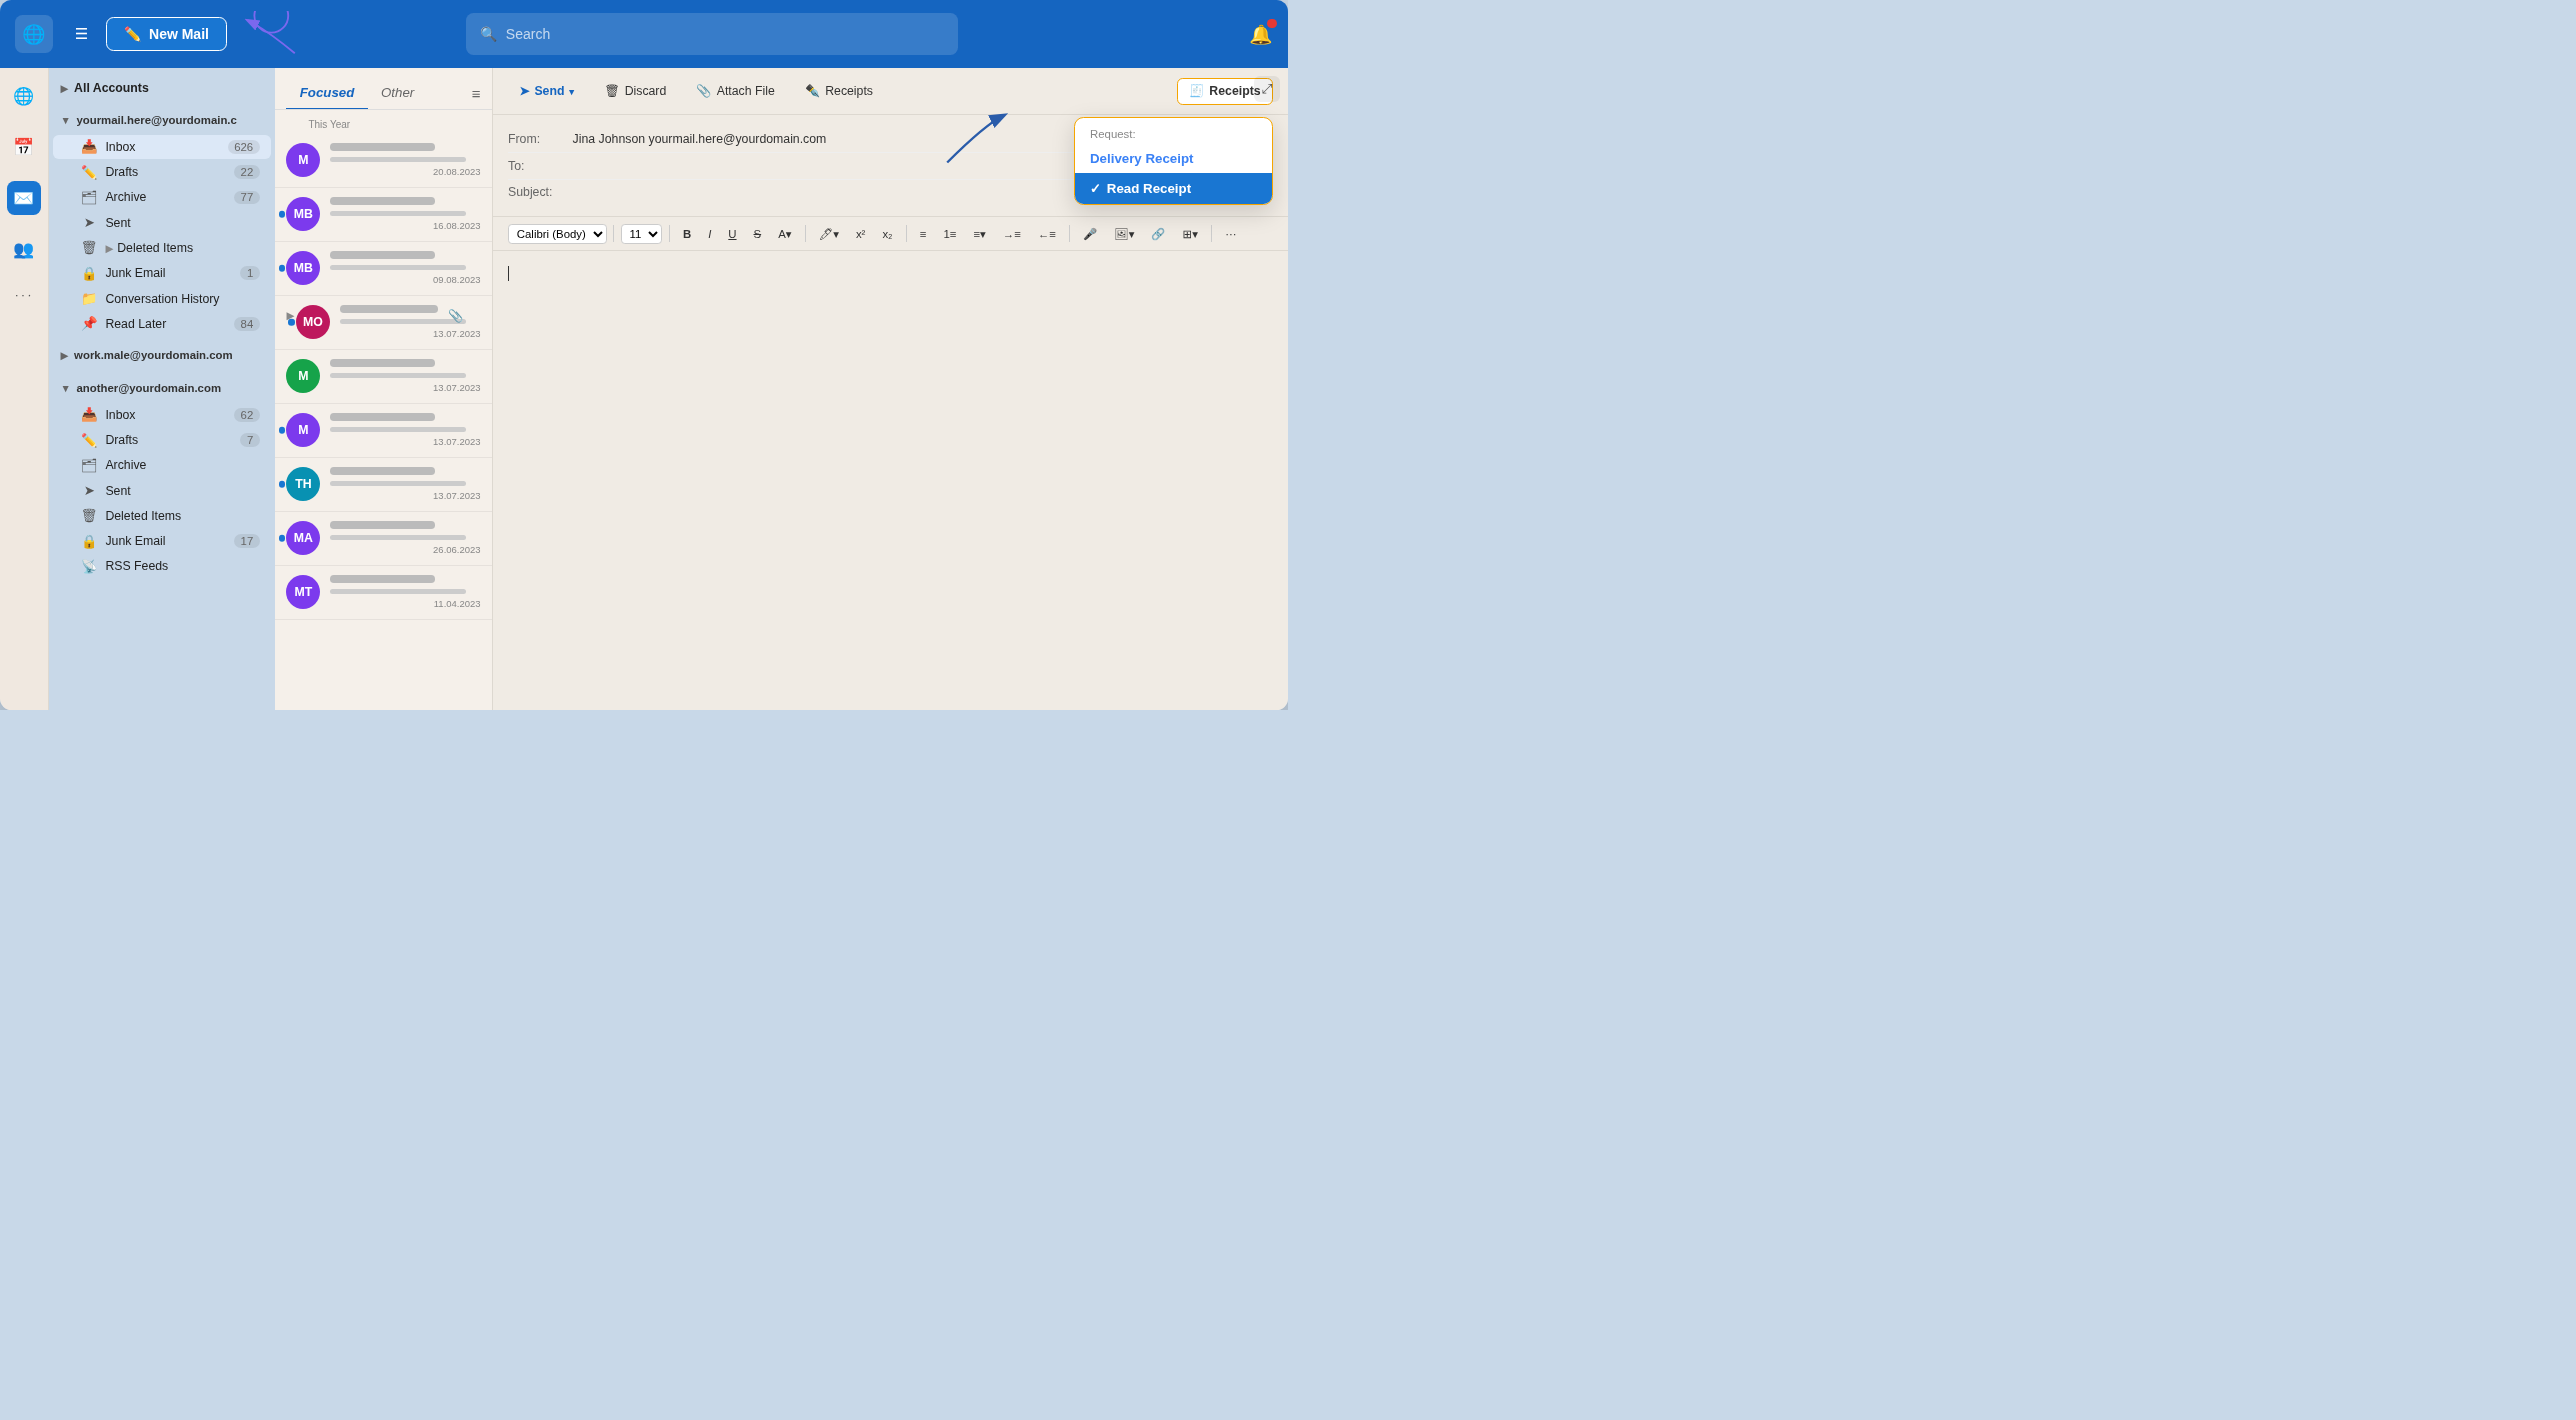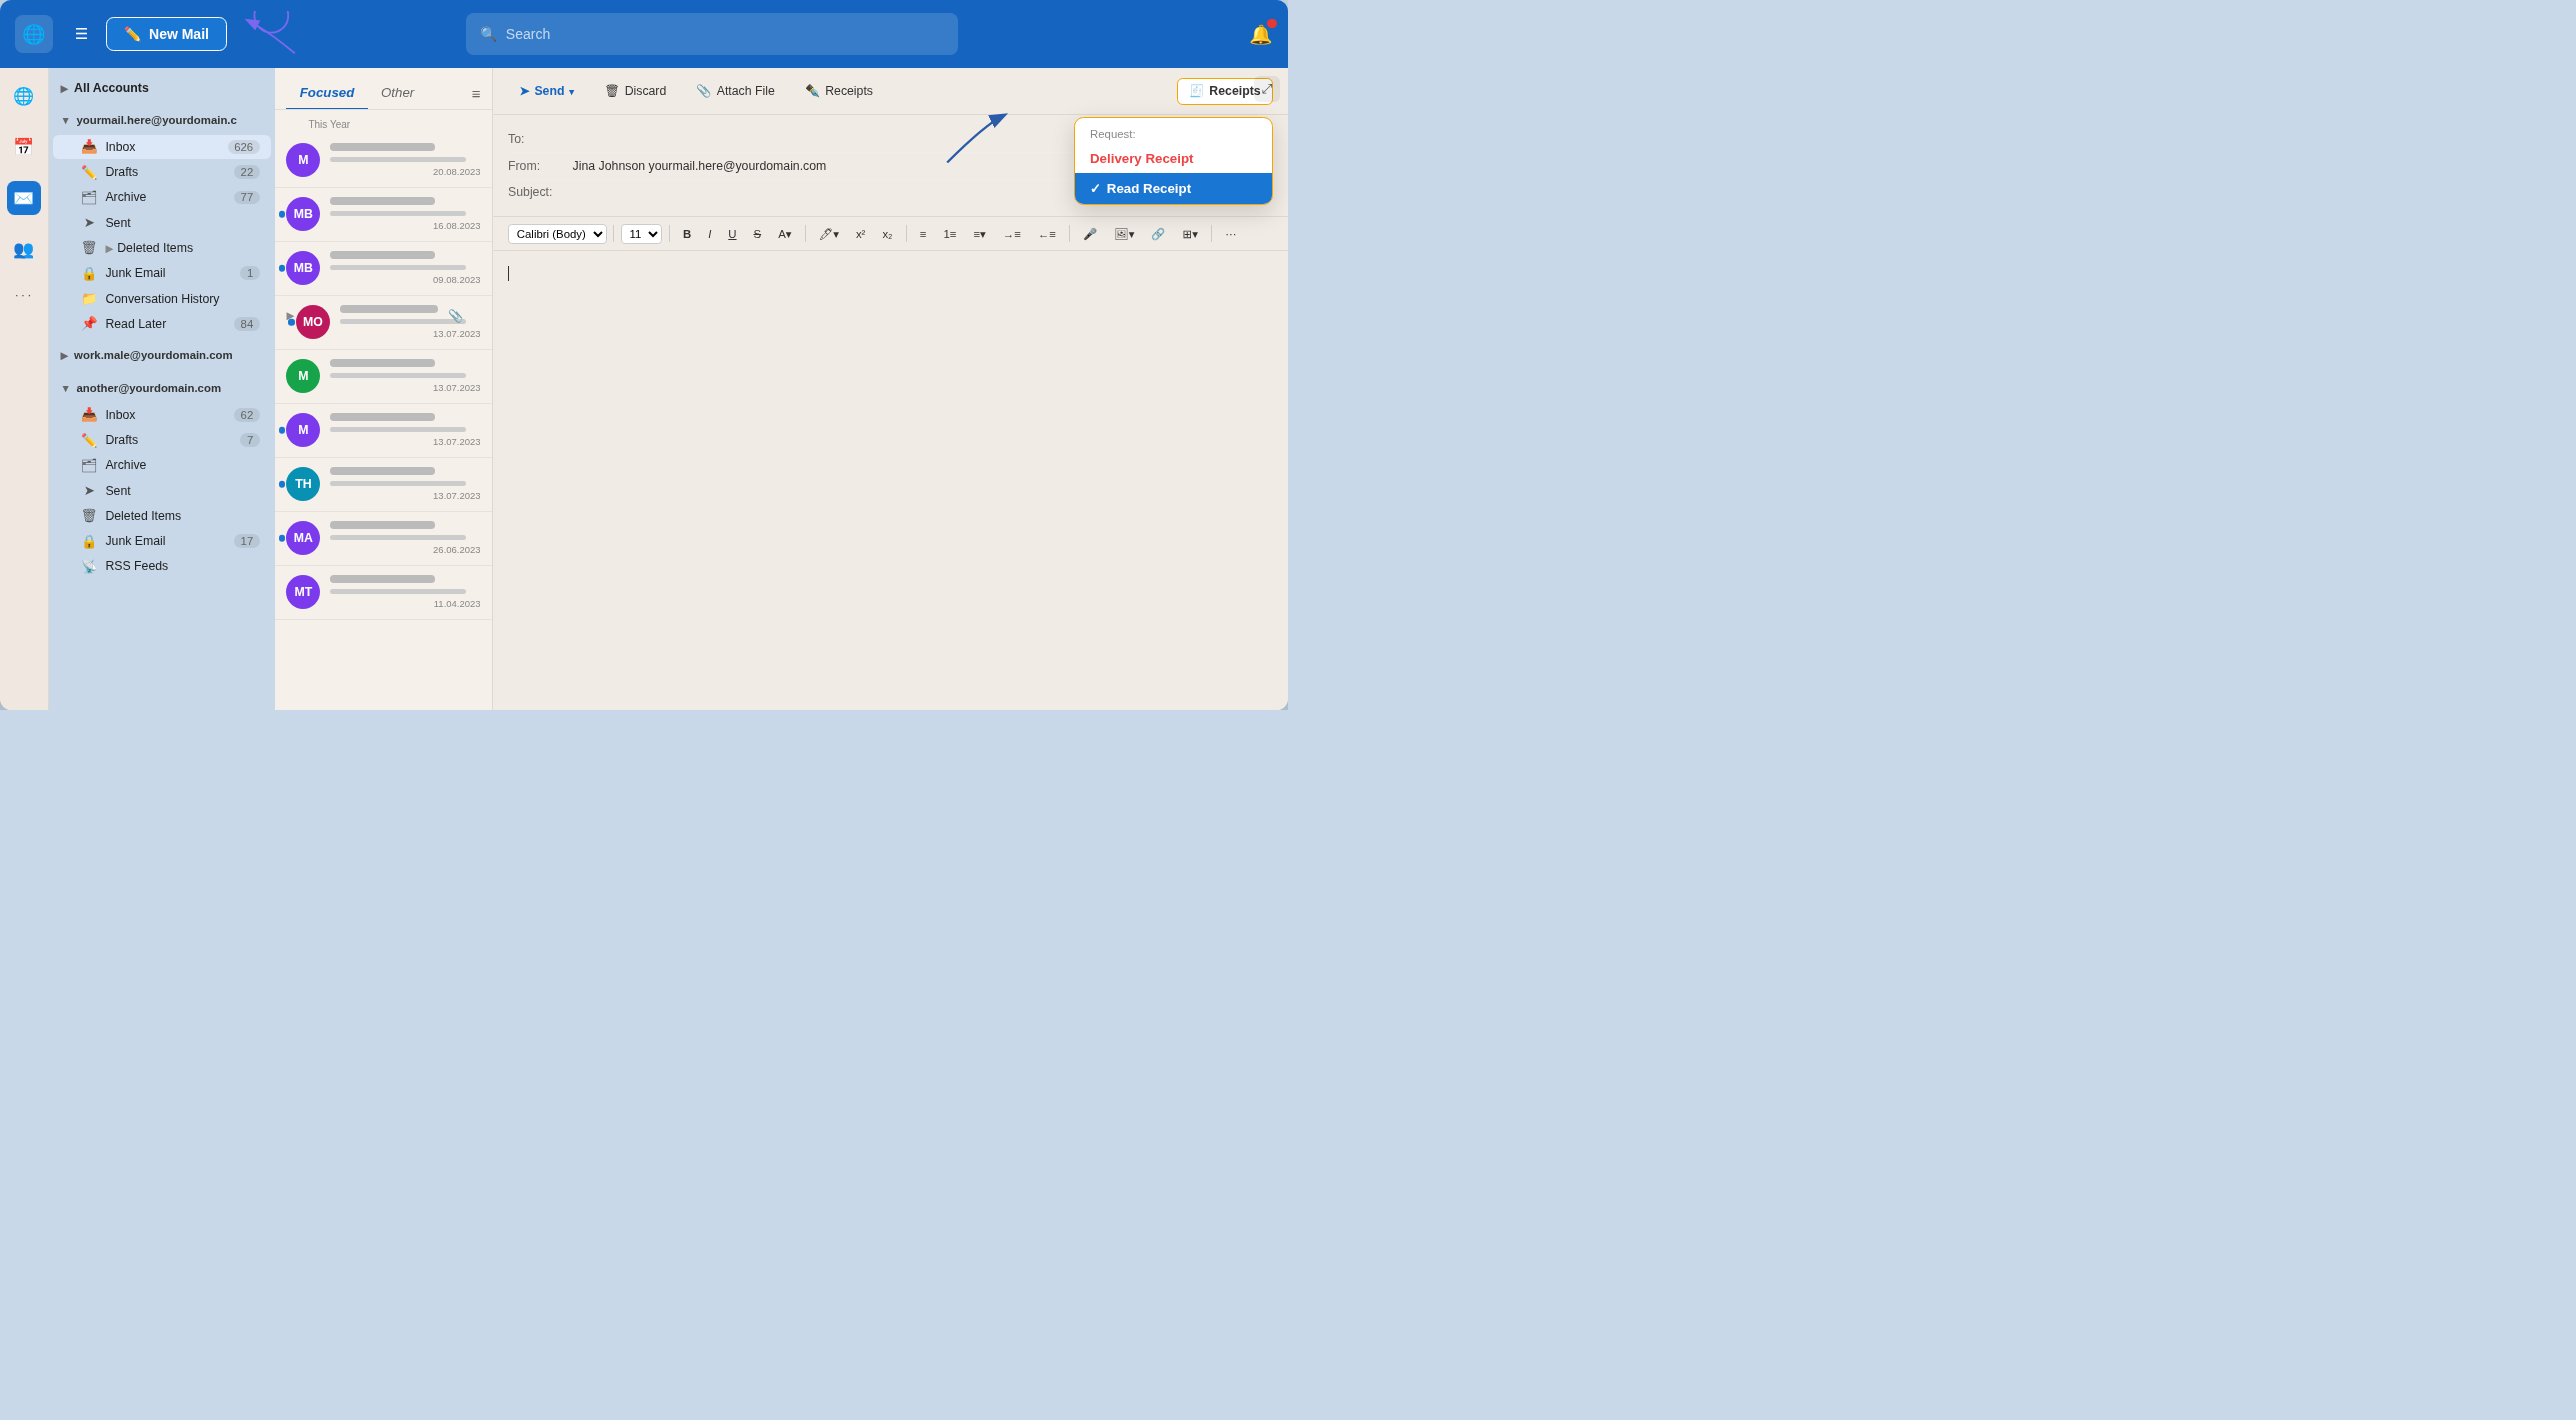--- a/index.html
+++ b/index.html
@@ -449,21 +449,21 @@
       overflow: hidden;
     }
     .receipts-request-label {
       font-size: 11.4px;
       color: #888;
       padding: 9.5px 15px 3.8px;
     }
     .receipts-option {
       padding: 7.6px 15px;
       font-size: 13.3px;
-      color: #ef4444;
+      color: #3b82f6;
       cursor: pointer;
       font-weight: 600;
     }
     .receipts-option.selected {
       background: #1976d2;
       color: white;
       display: flex;
       align-items: center;
       gap: 5.7px;
     }
@@ -778,30 +778,30 @@
         <div class="receipts-request-label">Request:</div>
         <div class="receipts-option">Delivery Receipt</div>
         <div class="receipts-option selected">
           <span>✓</span>
           <span>Read Receipt</span>
         </div>
       </div>
 
       <div class="compose-fields">
         <div class="compose-field-row">
+          <span class="field-label">From:</span>
+          <span class="field-value">Jina Johnson yourmail.here@yourdomain.com</span>
+        </div>
+        <div class="compose-field-row">
           <span class="field-label">To:</span>
           <span class="field-value" style="flex:1"></span>
           <div class="cc-bcc">
             <span style="cursor:pointer;color:#666">Cc</span>
             <span style="cursor:pointer;color:#666">Bcc</span>
           </div>
-        </div>
-        <div class="compose-field-row">
-          <span class="field-label">From:</span>
-          <span class="field-value">Jina Johnson yourmail.here@yourdomain.com</span>
         </div>
         <div class="compose-field-row">
           <span class="field-label">Subject:</span>
           <span class="field-value" style="flex:1"></span>
           <span class="priority-label" style="cursor:pointer">Priority ▾</span>
         </div>
       </div>
 
       <div class="format-toolbar">
         <select class="font-select">

